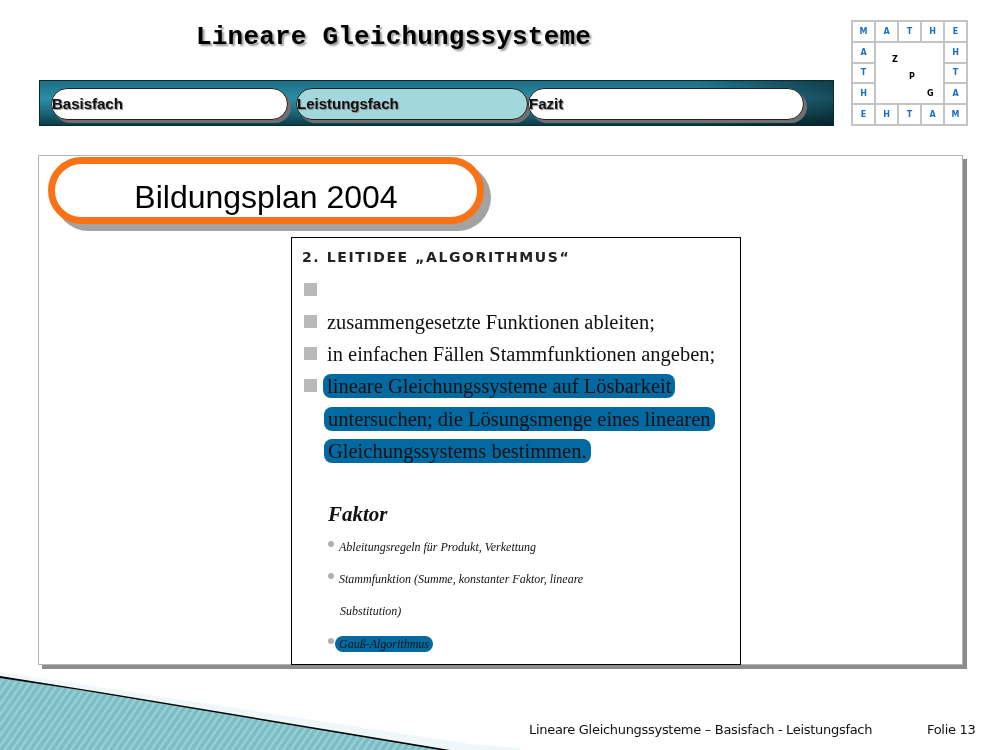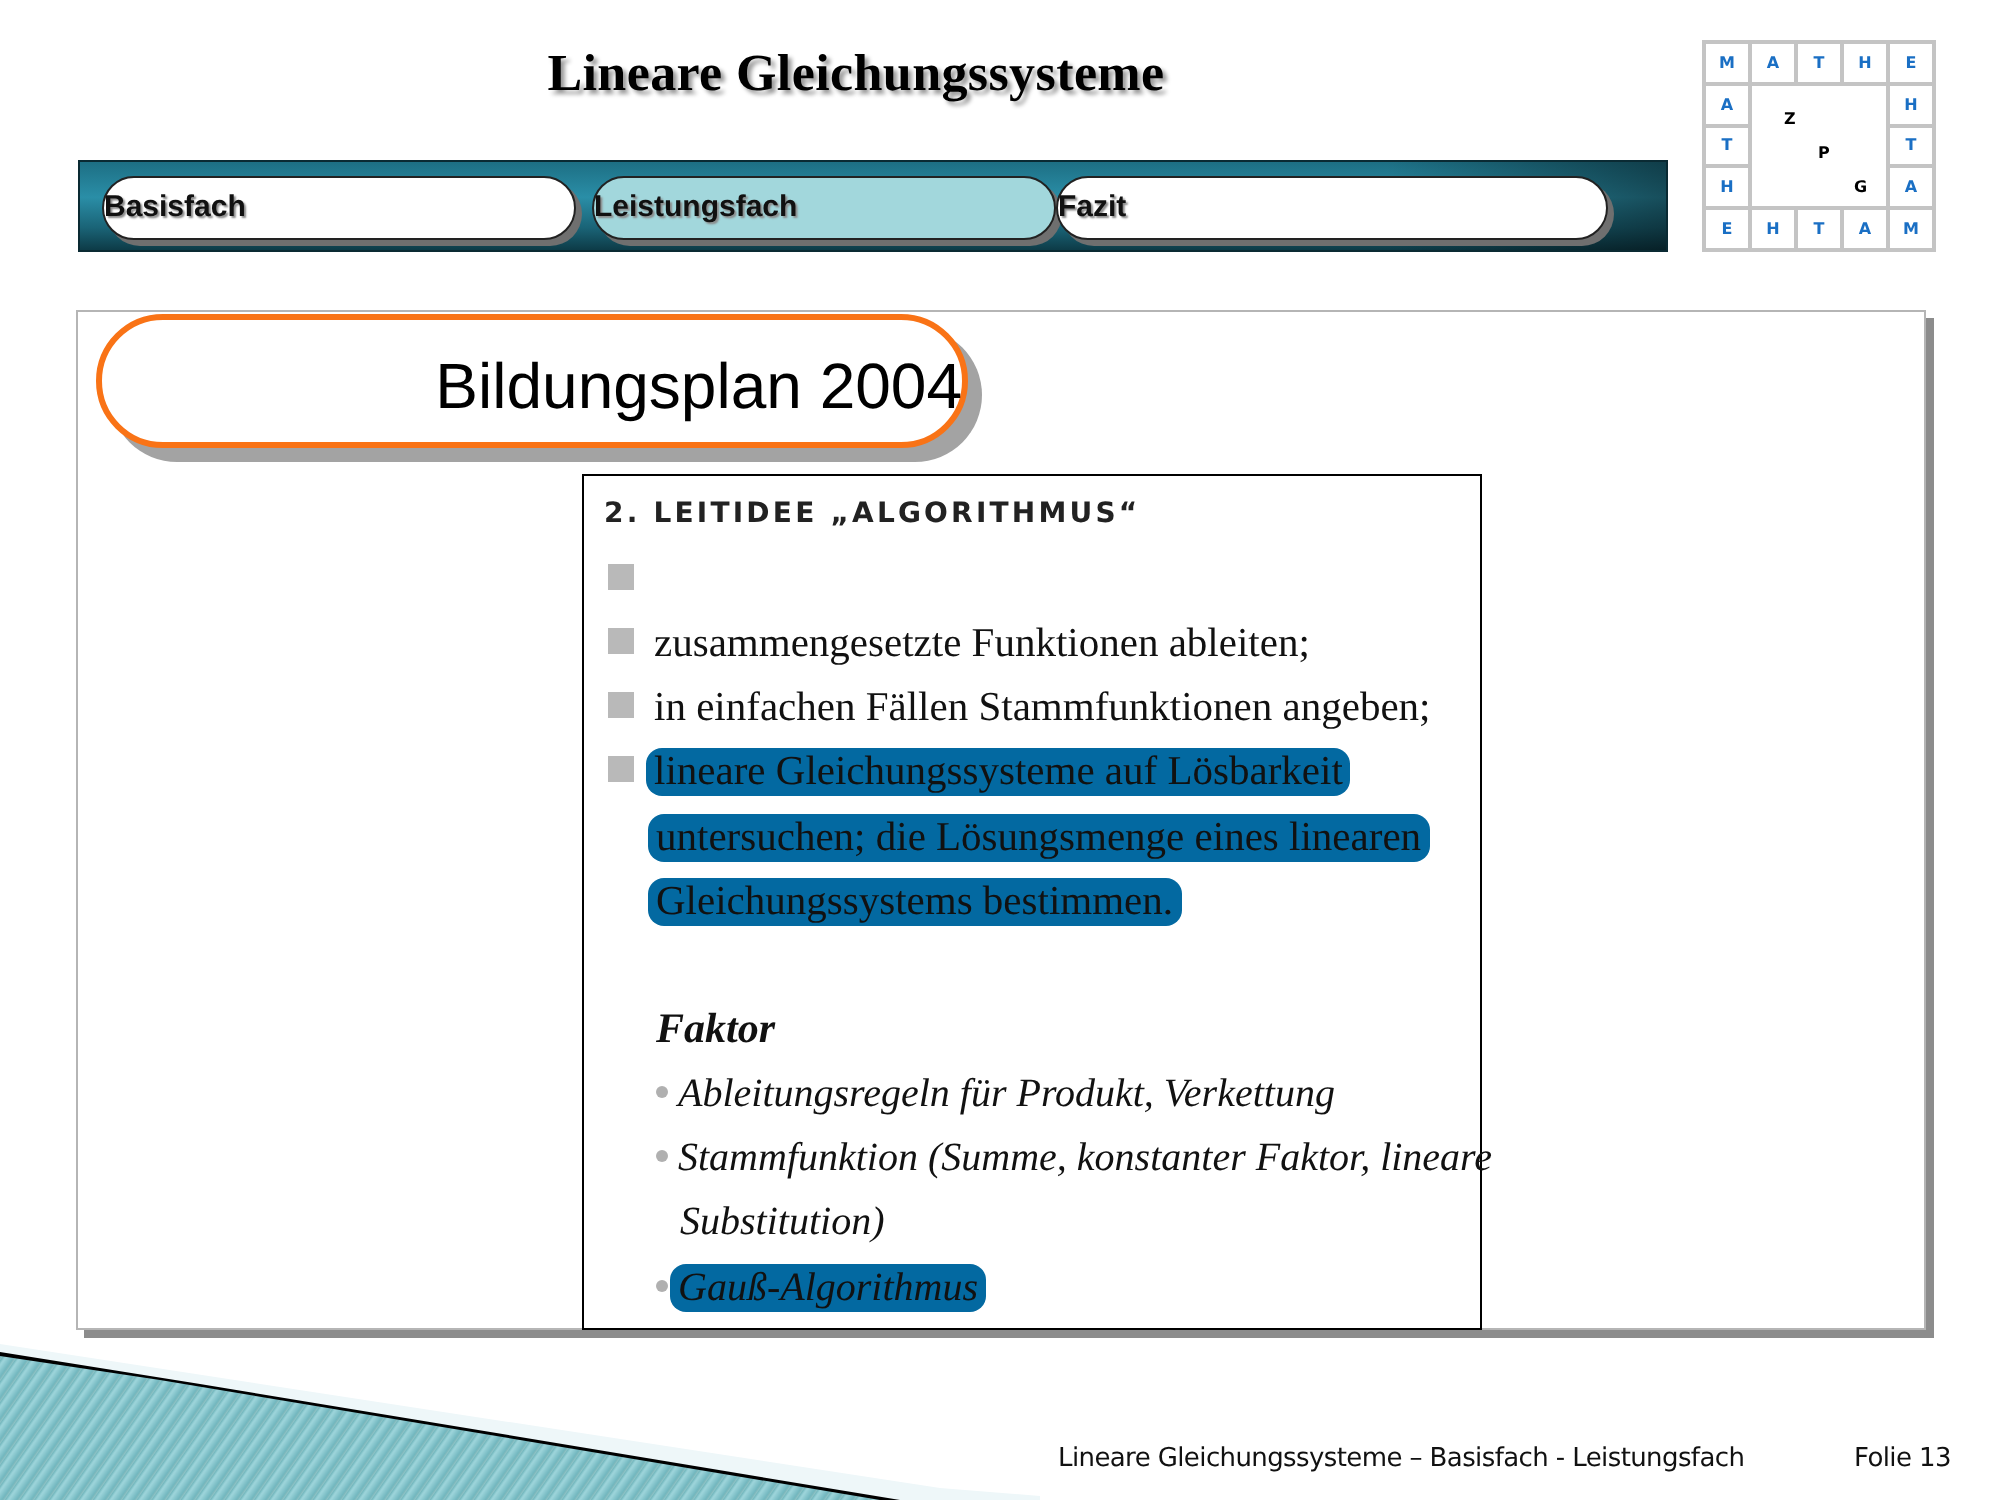--- a/index.html
+++ b/index.html
@@ -1,22 +1,22 @@
 <!DOCTYPE html>
 <html><head>
 <meta charset="utf-8">
 <style>
   html, body { margin: 0; padding: 0; }
   body {
     width: 1000px; height: 750px; position: relative; overflow: hidden;
     background: #ffffff; font-family: "Liberation Sans", sans-serif;
   }
   .main-title {
-    position: absolute; left: 168px; top: 22px; width: 520px; text-align: center;
-    font-family: Liberation Serif, serif; font-weight: bold; font-size: 26px;
+    position: absolute; left: 196px; top: 22px; width: 520px; text-align: left;
+    font-family: Liberation Mono, monospace; font-weight: bold; font-size: 26px;
     color: #000; text-shadow: 2px 2px 2px #9a9a9a; letter-spacing: 0.2px;
   }
   .nav-bar {
     position: absolute; left: 39px; top: 80px; width: 795px; height: 46px;
     background: linear-gradient(180deg, #1d6f84 0%, #2a8ea7 40%, #1a6376 75%, #0d3b47 100%);
     border: 1px solid #0a2a33; box-sizing: border-box;
   }
   .nav-bar::after {
     content: ""; position: absolute; right: 0; top: 0; width: 140px; height: 100%;
     background: linear-gradient(90deg, rgba(0,0,0,0) 0%, rgba(0,0,0,0.45) 100%);
@@ -47,22 +47,22 @@
     position: absolute; font-size: 8px; font-weight: bold; color: #000; font-family: "DejaVu Sans", sans-serif;
   }
 
   .content-panel {
     position: absolute; left: 38px; top: 155px; width: 925px; height: 510px;
     border: 1px solid #b5b5b5; box-sizing: border-box; background: #fff;
     box-shadow: 4px 4px 0 #8c8c8c;
   }
   .section-pill {
     position: absolute; left: 48px; top: 157px; width: 436px; height: 67px;
-    border: 3px solid #f97316; border-radius: 34px; background: #fff; box-sizing: border-box;
-    box-shadow: 7px 7px 0 #a3a3a3; text-align: right; line-height: 66px;
+    border: 7px solid #f97316; border-radius: 34px; background: #fff; box-sizing: border-box;
+    box-shadow: 7px 7px 0 #a3a3a3; text-align: center; line-height: 66px;
     font-size: 32px; color: #000; font-family: "Liberation Sans", sans-serif;
   }
   .doc-box {
     position: absolute; left: 291px; top: 237px; width: 450px; height: 428px;
     border: 1px solid #000; box-sizing: border-box; background: #fff;
     font-family: "Liberation Serif", serif; color: #111;
   }
   .doc-heading {
     position: absolute; left: 10px; top: 11px; font-family: "DejaVu Sans", sans-serif;
     font-weight: bold; font-size: 14px; letter-spacing: 1.6px; color: #222;
@@ -75,21 +75,21 @@
     margin-right: 10px; vertical-align: 1px;
   }
   .hl { background: #0369a1; border-radius: 8px; padding: 1px 4px; margin-left: -4px; }
   .doc-line {
     position: absolute; left: 36px; font-size: 20.5px; white-space: nowrap; line-height: 24px;
   }
   .inhalte {
     position: absolute; left: 36px; top: 264px; font-size: 21px; font-style: italic; font-weight: bold;
   }
   .it-item {
-    position: absolute; left: 36px; font-size: 20px; font-style: italic; white-space: nowrap; line-height: 24px;
+    position: absolute; left: 36px; font-size: 12px; font-style: italic; white-space: nowrap; line-height: 24px;
   }
   .dot {
     display: inline-block; width: 6px; height: 6px; border-radius: 3px; background: #b0b0b0;
     margin-right: 5px; vertical-align: 4px;
   }
 
   .bottom-deco { position: absolute; left: 0; top: 668px; width: 520px; height: 82px; }
   .footer-text {
     position: absolute; left: 529px; top: 722px; font-size: 13px; color: #111;
     font-family: "DejaVu Sans", sans-serif; letter-spacing: -0.3px;

